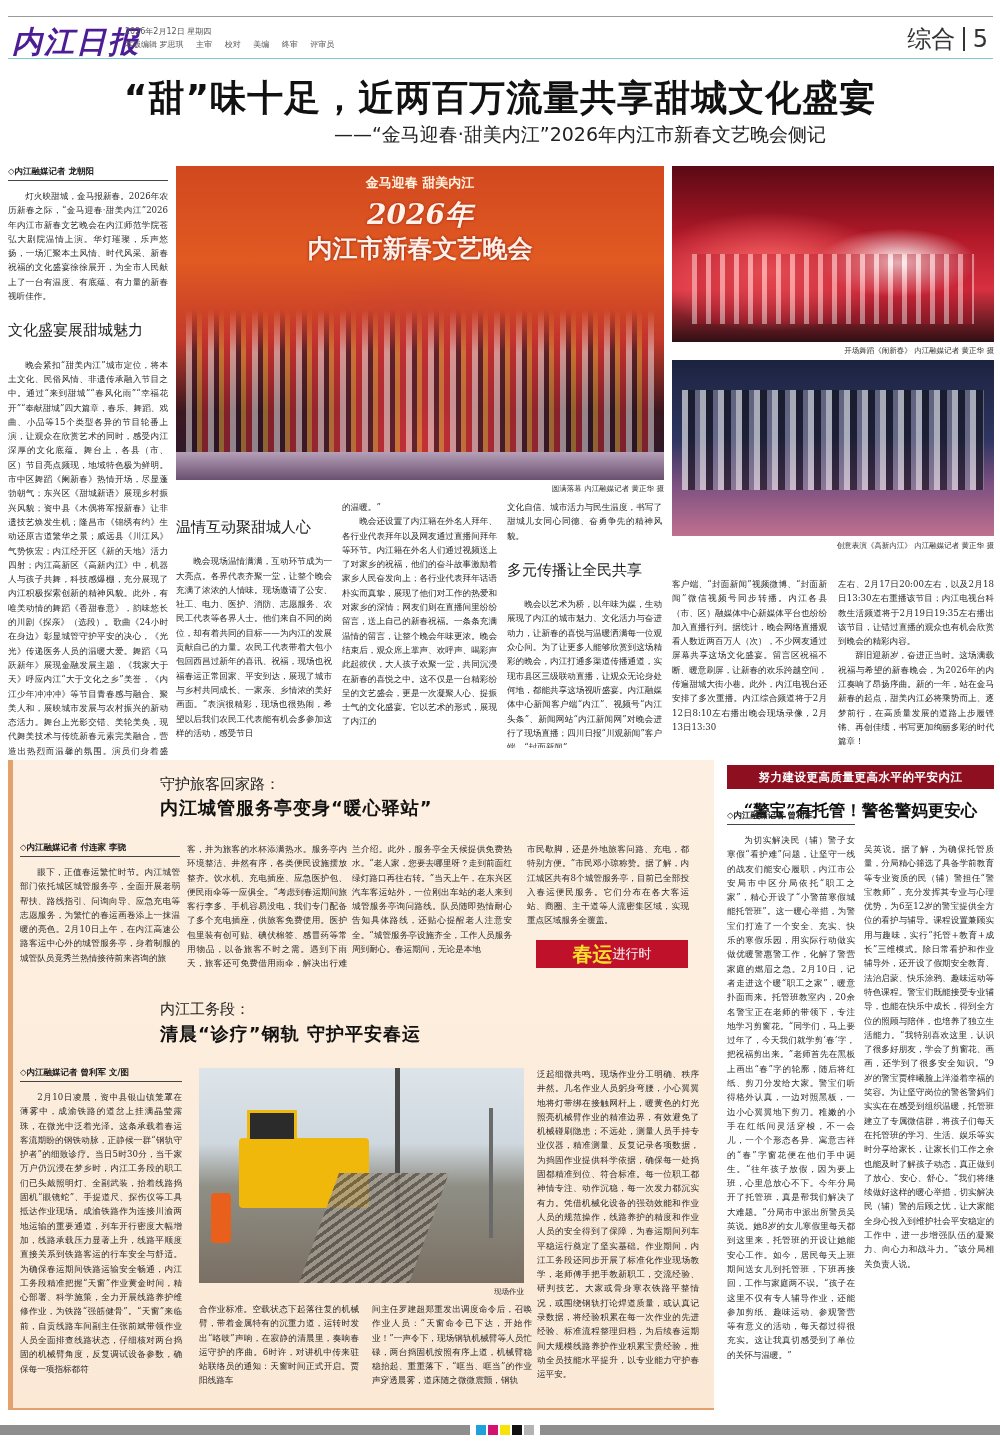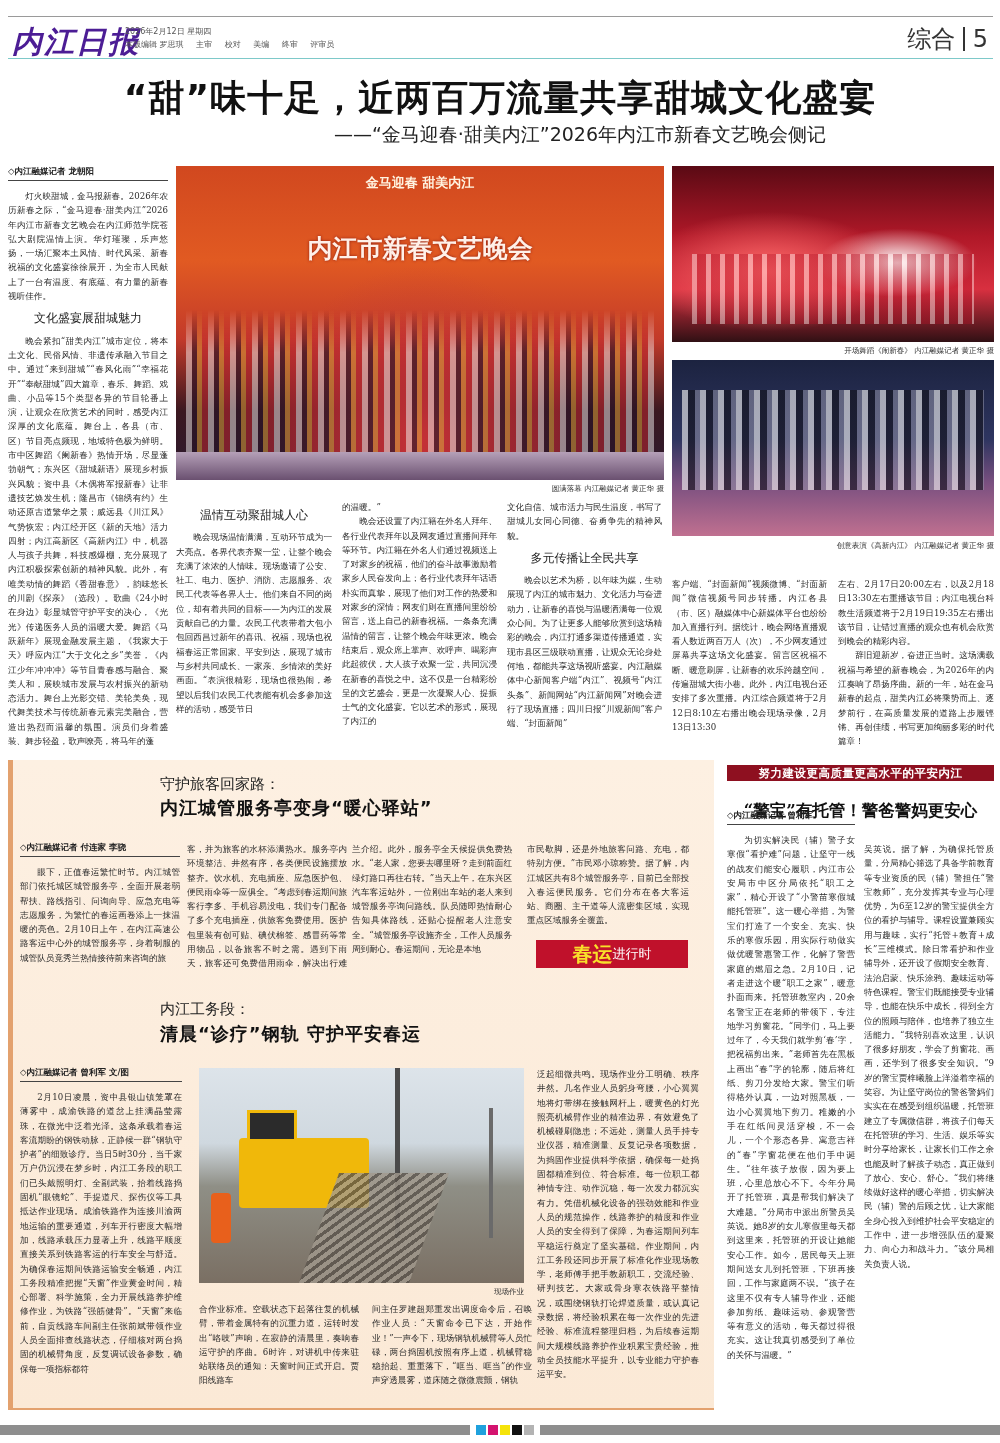--- a/index.html
+++ b/index.html
@@ -18,21 +18,21 @@
   .section-label .sep { display: inline-block; width: 1.5px; height: 24px; background: #333; margin: 0 8px; vertical-align: -4px; }
 
   
   .headline { left: 0; top: 74px; width: 1000px; text-align: center; font-family: "DejaVu Sans", sans-serif; font-weight: bold; font-size: 36px; color: #111; letter-spacing: 1px; }
   .subhead { left: 0; top: 122px; width: 1000px; text-align: center; font-family: "DejaVu Sans", sans-serif; font-size: 19px; color: #222; padding-left: 160px; }
 
   .byline { font-family: "DejaVu Sans", sans-serif; font-size: 8.5px; font-weight: bold; color: #222; border-bottom: 1.5px solid #444; padding-bottom: 2px; }
 
   .col-text { font-size: 8.6px; line-height: 14.3px; color: #2a2a2a; text-align: justify; text-indent: 2em; overflow: hidden; }
   .col-text p { margin-bottom: 0; }
-  .sub-heading { font-family: "DejaVu Sans", sans-serif; font-size: 12px; text-align: center; margin: 8px 0; color: #222; text-indent: 0; }
+  .sub-heading { font-family: "DejaVu Sans", sans-serif; font-size: 15px; text-align: left; margin: 20px 0; color: #222; text-indent: 0; }
 
   
   .photo { position: absolute; overflow: hidden; }
   .photo-main { left: 176px; top: 166px; width: 488px; height: 314px;
     background:
       radial-gradient(ellipse at 50% 88%, #c23b3b 0%, rgba(150,40,40,0.0) 45%),
       linear-gradient(180deg, #d1481f 0%, #e15a22 30%, #c33a2a 55%, #3b1820 78%, #2a1a30 100%); }
   .photo-main .banner-top { position: absolute; left: 0; top: 8px; width: 100%; text-align: center; font-family: "DejaVu Sans", sans-serif; font-size: 13px; color: #fff3e0; font-weight: bold; }
   .photo-main .banner-year { position: absolute; left: 0; top: 30px; width: 100%; text-align: center; font-family: "DejaVu Serif", serif; font-size: 28px; color: #fff3ea; font-weight: bold; font-style: italic; text-shadow: 0 0 3px #a02010; }
   .photo-main .banner-title { position: absolute; left: 0; top: 66px; width: 100%; text-align: center; font-family: "DejaVu Sans", sans-serif; font-size: 25px; color: #fff0e8; font-weight: bold; text-shadow: 0 0 3px #8a1a10; }
@@ -73,21 +73,21 @@
     background:
       linear-gradient(180deg, #dde4ea 0%, #cfd8df 35%, #8f8f86 55%, #7a6f63 100%); }
   .photo-rail .machine { position: absolute; left: 40px; top: 70px; width: 130px; height: 70px; background: #f0b80a; border-radius: 4px; }
   .photo-rail .machine .cab { position: absolute; left: 8px; top: -28px; width: 50px; height: 32px; background: #2b2b2b; border: 3px solid #f0b80a; }
   .photo-rail .track { position: absolute; left: 120px; bottom: 0; width: 110px; height: 110px; background: repeating-linear-gradient(135deg, #5a534b 0 4px, #a29a8e 4px 9px); transform: skewX(-20deg); opacity: 0.8; }
   .photo-rail .worker { position: absolute; left: 12px; bottom: 40px; width: 20px; height: 50px; background: #e8601c; border-radius: 4px; }
   .photo-rail .pole { position: absolute; left: 196px; top: 0; width: 5px; height: 170px; background: #4a4a4a; }
   .photo-rail .pole2 { position: absolute; left: 290px; top: 40px; width: 4px; height: 130px; background: #6a6a6a; }
 
   
-  .red-banner { position: absolute; left: 727px; top: 765px; width: 267px; height: 16px; background: #8e1020; color: #fff; font-family: "DejaVu Sans", sans-serif; font-size: 11.5px; font-weight: bold; display: flex; align-items: center; justify-content: center; letter-spacing: 0.5px; }
+  .red-banner { position: absolute; left: 727px; top: 765px; width: 267px; height: 24px; background: #8e1020; color: #fff; font-family: "DejaVu Sans", sans-serif; font-size: 11.5px; font-weight: bold; display: flex; align-items: center; justify-content: center; letter-spacing: 0.5px; }
   .right-title { position: absolute; left: 727px; top: 800px; width: 267px; text-align: center; font-family: "DejaVu Serif", serif; font-size: 16.5px; font-weight: bold; color: #111; }
 
   
   .colorbar { position: absolute; left: 0; top: 1425px; width: 1000px; height: 10px; }
   .colorbar .gray { position: absolute; top: 0; height: 10px; background: #8e8e8e; }
   .colorbar .chip { position: absolute; top: 0; width: 10px; height: 10px; }
 </style>
 </head>
 <body>
 
@@ -116,20 +116,21 @@
   <div class="byline">◇内江融媒记者 龙朝阳</div>
   <div class="col-text" style="margin-top:8px; height:570px;">
     <p>灯火映甜城，金马报新春。2026年农历新春之际，“金马迎春·甜美内江”2026年内江市新春文艺晚会在内江师范学院苍弘大剧院温情上演。华灯璀璨，乐声悠扬，一场汇聚本土风情、时代风采、新春祝福的文化盛宴徐徐展开，为全市人民献上了一台有温度、有底蕴、有力量的新春视听佳作。</p>
     <div class="sub-heading">文化盛宴展甜城魅力</div>
     <p>晚会紧扣“甜美内江”城市定位，将本土文化、民俗风情、非遗传承融入节目之中。通过“来到甜城”“春风化雨”“幸福花开”“奉献甜城”四大篇章，春乐、舞蹈、戏曲、小品等15个类型各异的节目轮番上演，让观众在欣赏艺术的同时，感受内江深厚的文化底蕴。舞台上，各县（市、区）节目亮点频现，地域特色极为鲜明。市中区舞蹈《阑新春》热情开场，尽显蓬勃朝气；东兴区《甜城新语》展现乡村振兴风貌；资中县《木偶将军报新春》让非遗技艺焕发生机；隆昌市《锦绣有约》生动还原古道繁华之景；威远县《川江风》气势恢宏；内江经开区《新的天地》活力四射；内江高新区《高新内江》中，机器人与孩子共舞，科技感爆棚，充分展现了内江积极探索创新的精神风貌。此外，有唯美动情的舞蹈《香甜春意》，韵味悠长的川剧《探亲》（选段）。歌曲《24小时在身边》彰显城管守护平安的决心，《光光》传递医务人员的温暖大爱。舞蹈《马跃新年》展现金融发展主题，《我家大于天》呼应内江“大于文化之乡”美誉，《内江少年冲冲冲》等节目青春感与融合、聚美人和，展映城市发展与农村振兴的新动态活力。舞台上光影交错、美轮美奂，现代舞美技术与传统新春元素完美融合，营造出热烈而温馨的氛围。演员们身着盛装、舞步轻盈，歌声嘹亮，将马年的蓬</p>
   </div>
 </div>
 
 <div class="photo photo-main">
   <div class="banner-top">金马迎春  甜美内江</div>
+  <div class="banner-year">2026年</div>
   <div class="banner-title">内江市新春文艺晚会</div>
   <div class="crowd"></div>
   <div class="stage-floor"></div>
 </div>
 <div class="caption" style="left:380px; top:484px; width:284px;">圆满落幕  内江融媒记者 黄正华 摄</div>
 
 <div class="photo photo-tr">
   <div class="dancers"></div>
 </div>
 <div class="caption" style="left:672px; top:346px; width:322px;">开场舞蹈《闹新春》 内江融媒记者 黄正华 摄</div>

